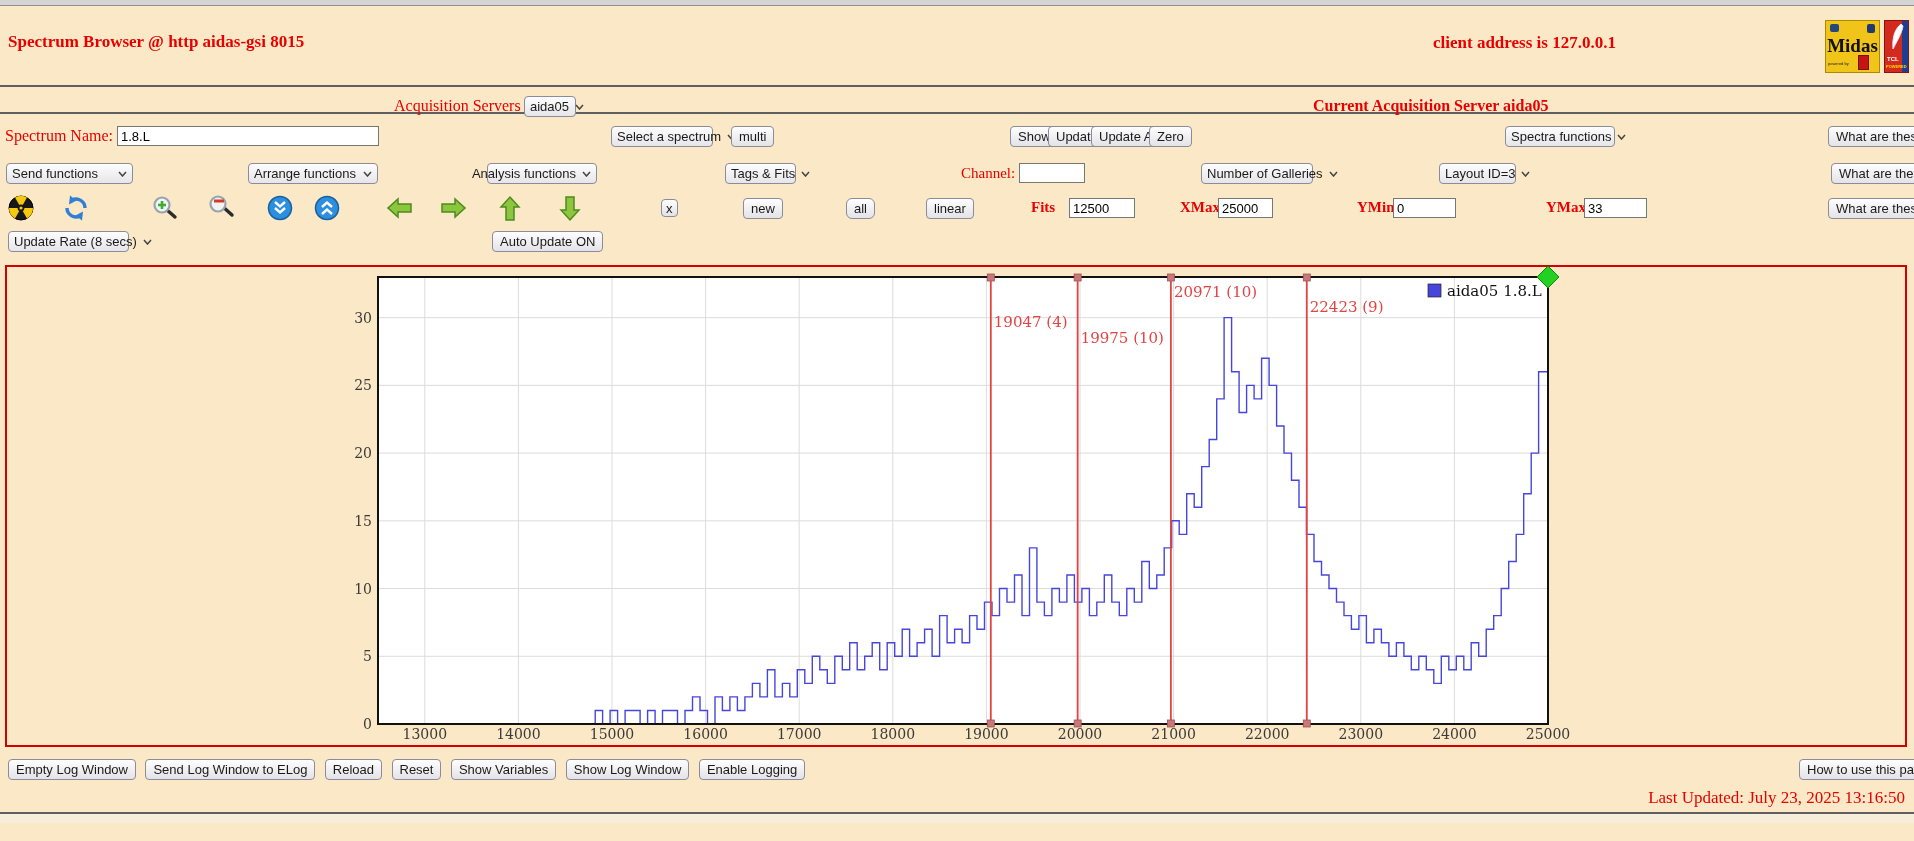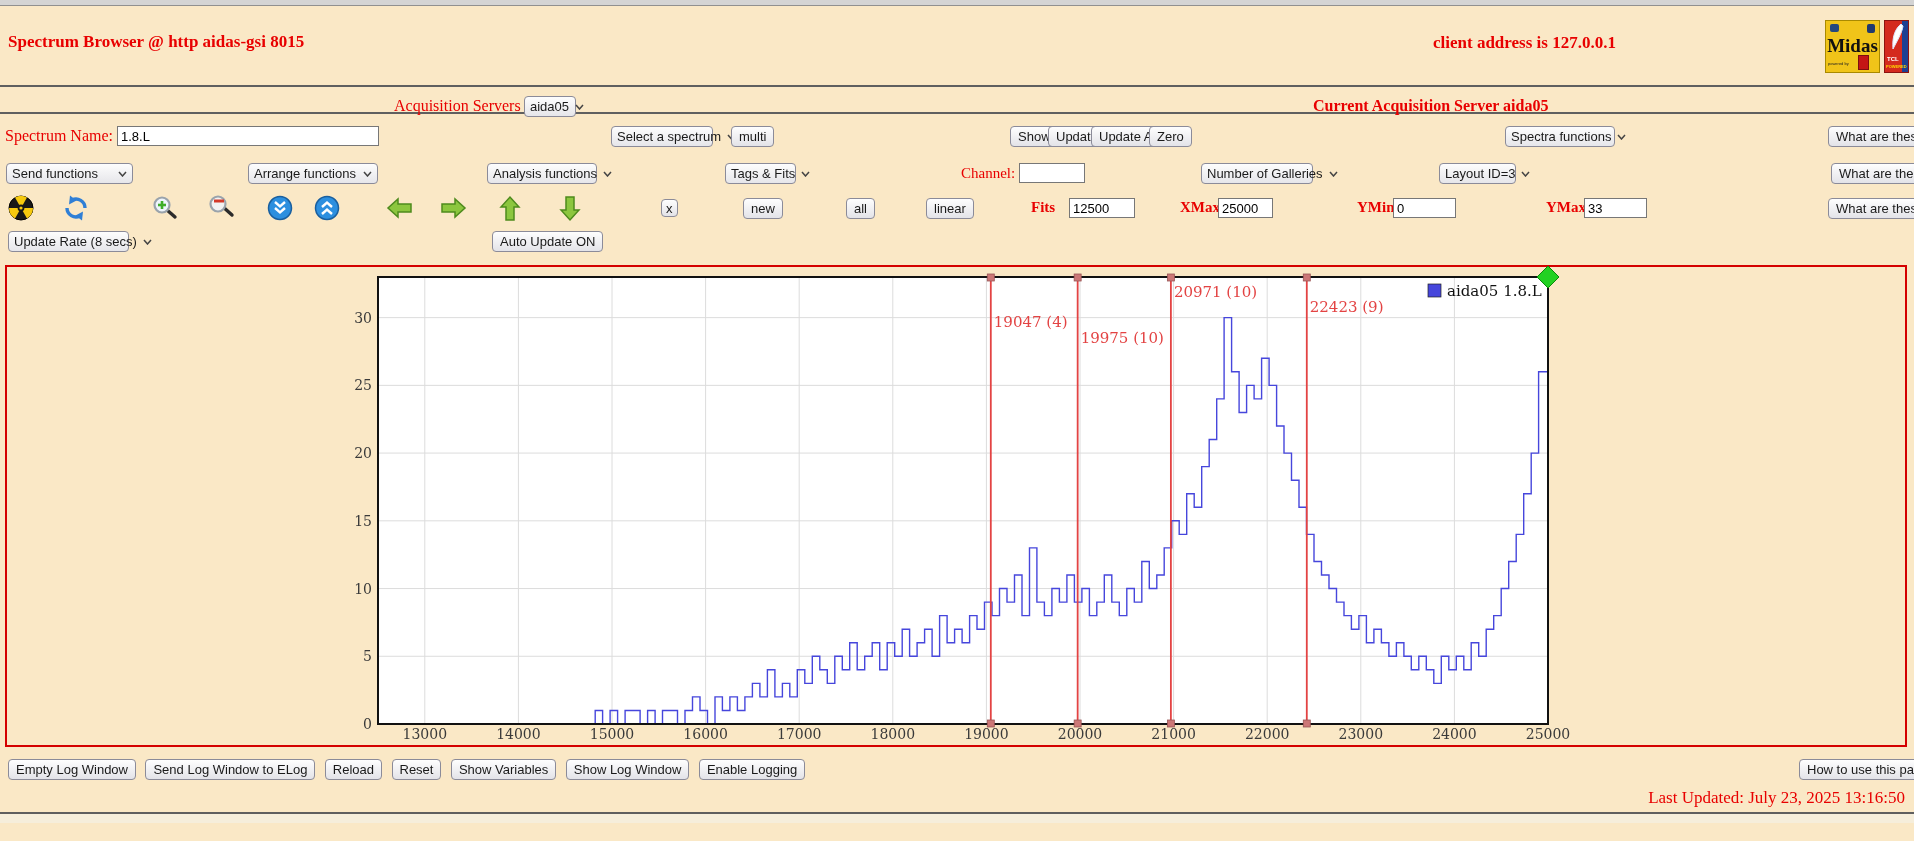--- a/index.html
+++ b/index.html
@@ -141,21 +141,21 @@
       </span>
   </div>
   <div class="abs sel" style="left:248px;top:5px;width:130px;">
     <span>Arrange functions</span>
     <span class="chev">
         <svg width="9" height="6">
           <path d="M1 1l3.5 4L8 1" stroke="#444" fill="none" stroke-width="1.5"></path>
         </svg>
       </span>
   </div>
-  <div class="abs sel" style="left:487px;top:5px;width:110px;">
+  <div class="abs sel" style="left:487px;top:5px;width:110px;justify-content:flex-end;">
     <span>Analysis functions</span>
     <span class="chev">
         <svg width="9" height="6">
           <path d="M1 1l3.5 4L8 1" stroke="#444" fill="none" stroke-width="1.5"></path>
         </svg>
       </span>
   </div>
   <div class="abs sel" style="left:725px;top:5px;width:71px;">
     <span>Tags &amp; Fits</span>
     <span class="chev">
@@ -250,21 +250,21 @@
         <polygon points="9,25 9,12 4,12 13,2 22,12 17,12 17,25" fill="#8cc63e" stroke="#4e8a1d" stroke-width="1.5"></polygon>
       </svg>
   </span>
   <span class="abs icon" style="left:557px;top:4px;">
     <svg width="26" height="27">
         <polygon points="9,2 9,15 4,15 13,25 22,15 17,15 17,2" fill="#8cc63e" stroke="#4e8a1d" stroke-width="1.5"></polygon>
       </svg>
   </span>
   <button class="abs btn" style="left:661px;top:8px;padding:0 4px;height:18px;">x</button>
   <button class="abs btn" style="left:743px;top:7px;">new</button>
-  <button class="abs btn" style="left:846px;top:7px;">all</button>
+  <button class="abs btn" style="left:846px;top:7px;border-radius:6px;">all</button>
   <button class="abs btn" style="left:926px;top:7px;">linear</button>
   <span class="abs rlabb" style="left:1031px;top:8px;">Fits</span>
   <input class="abs txt" style="left: 1069px; top: 7px; width: 66px;" value="12500">
   <span class="abs rlabb" style="left:1180px;top:8px;">XMax</span>
   <input class="abs txt" style="left: 1218px; top: 7px; width: 55px;" value="25000">
   <span class="abs rlabb" style="left:1357px;top:8px;">YMin</span>
   <input class="abs txt" style="left: 1393px; top: 7px; width: 63px;" value="0">
   <span class="abs rlabb" style="left:1546px;top:8px;">YMax</span>
   <input class="abs txt" style="left: 1584px; top: 7px; width: 63px;" value="33">
   <button class="abs btn" style="left:1828px;top:7px;">What are these?</button>

